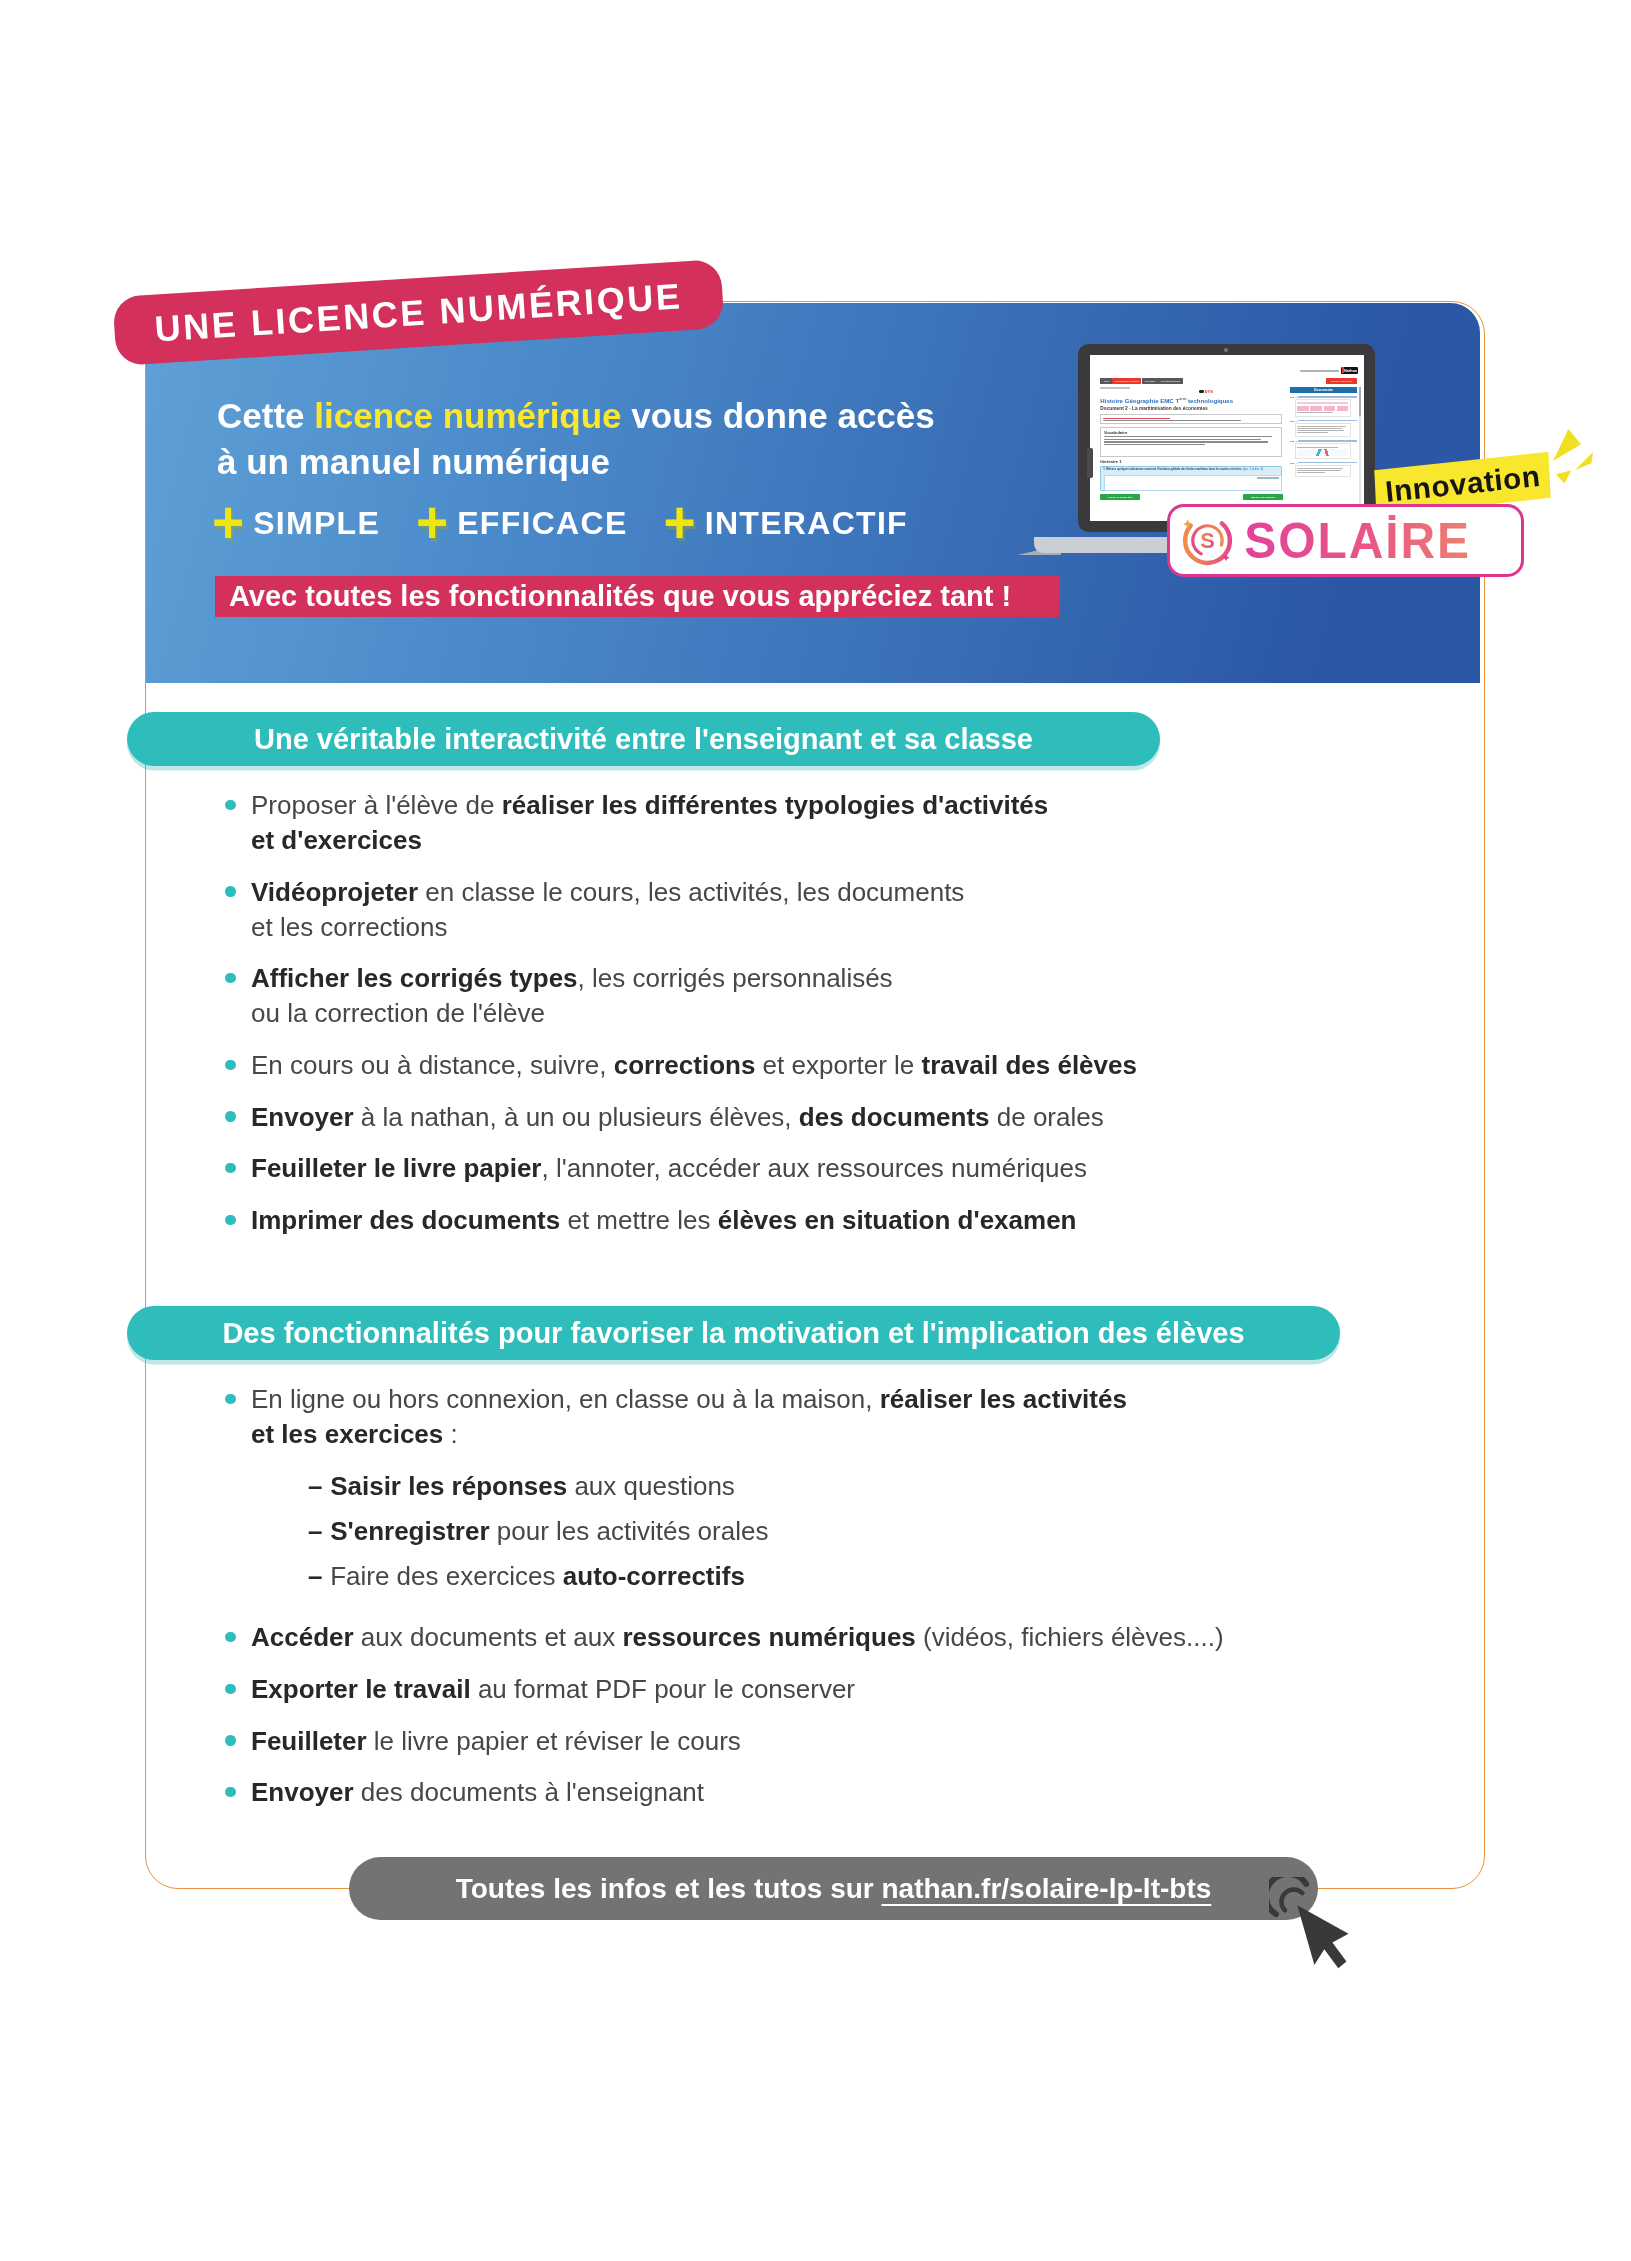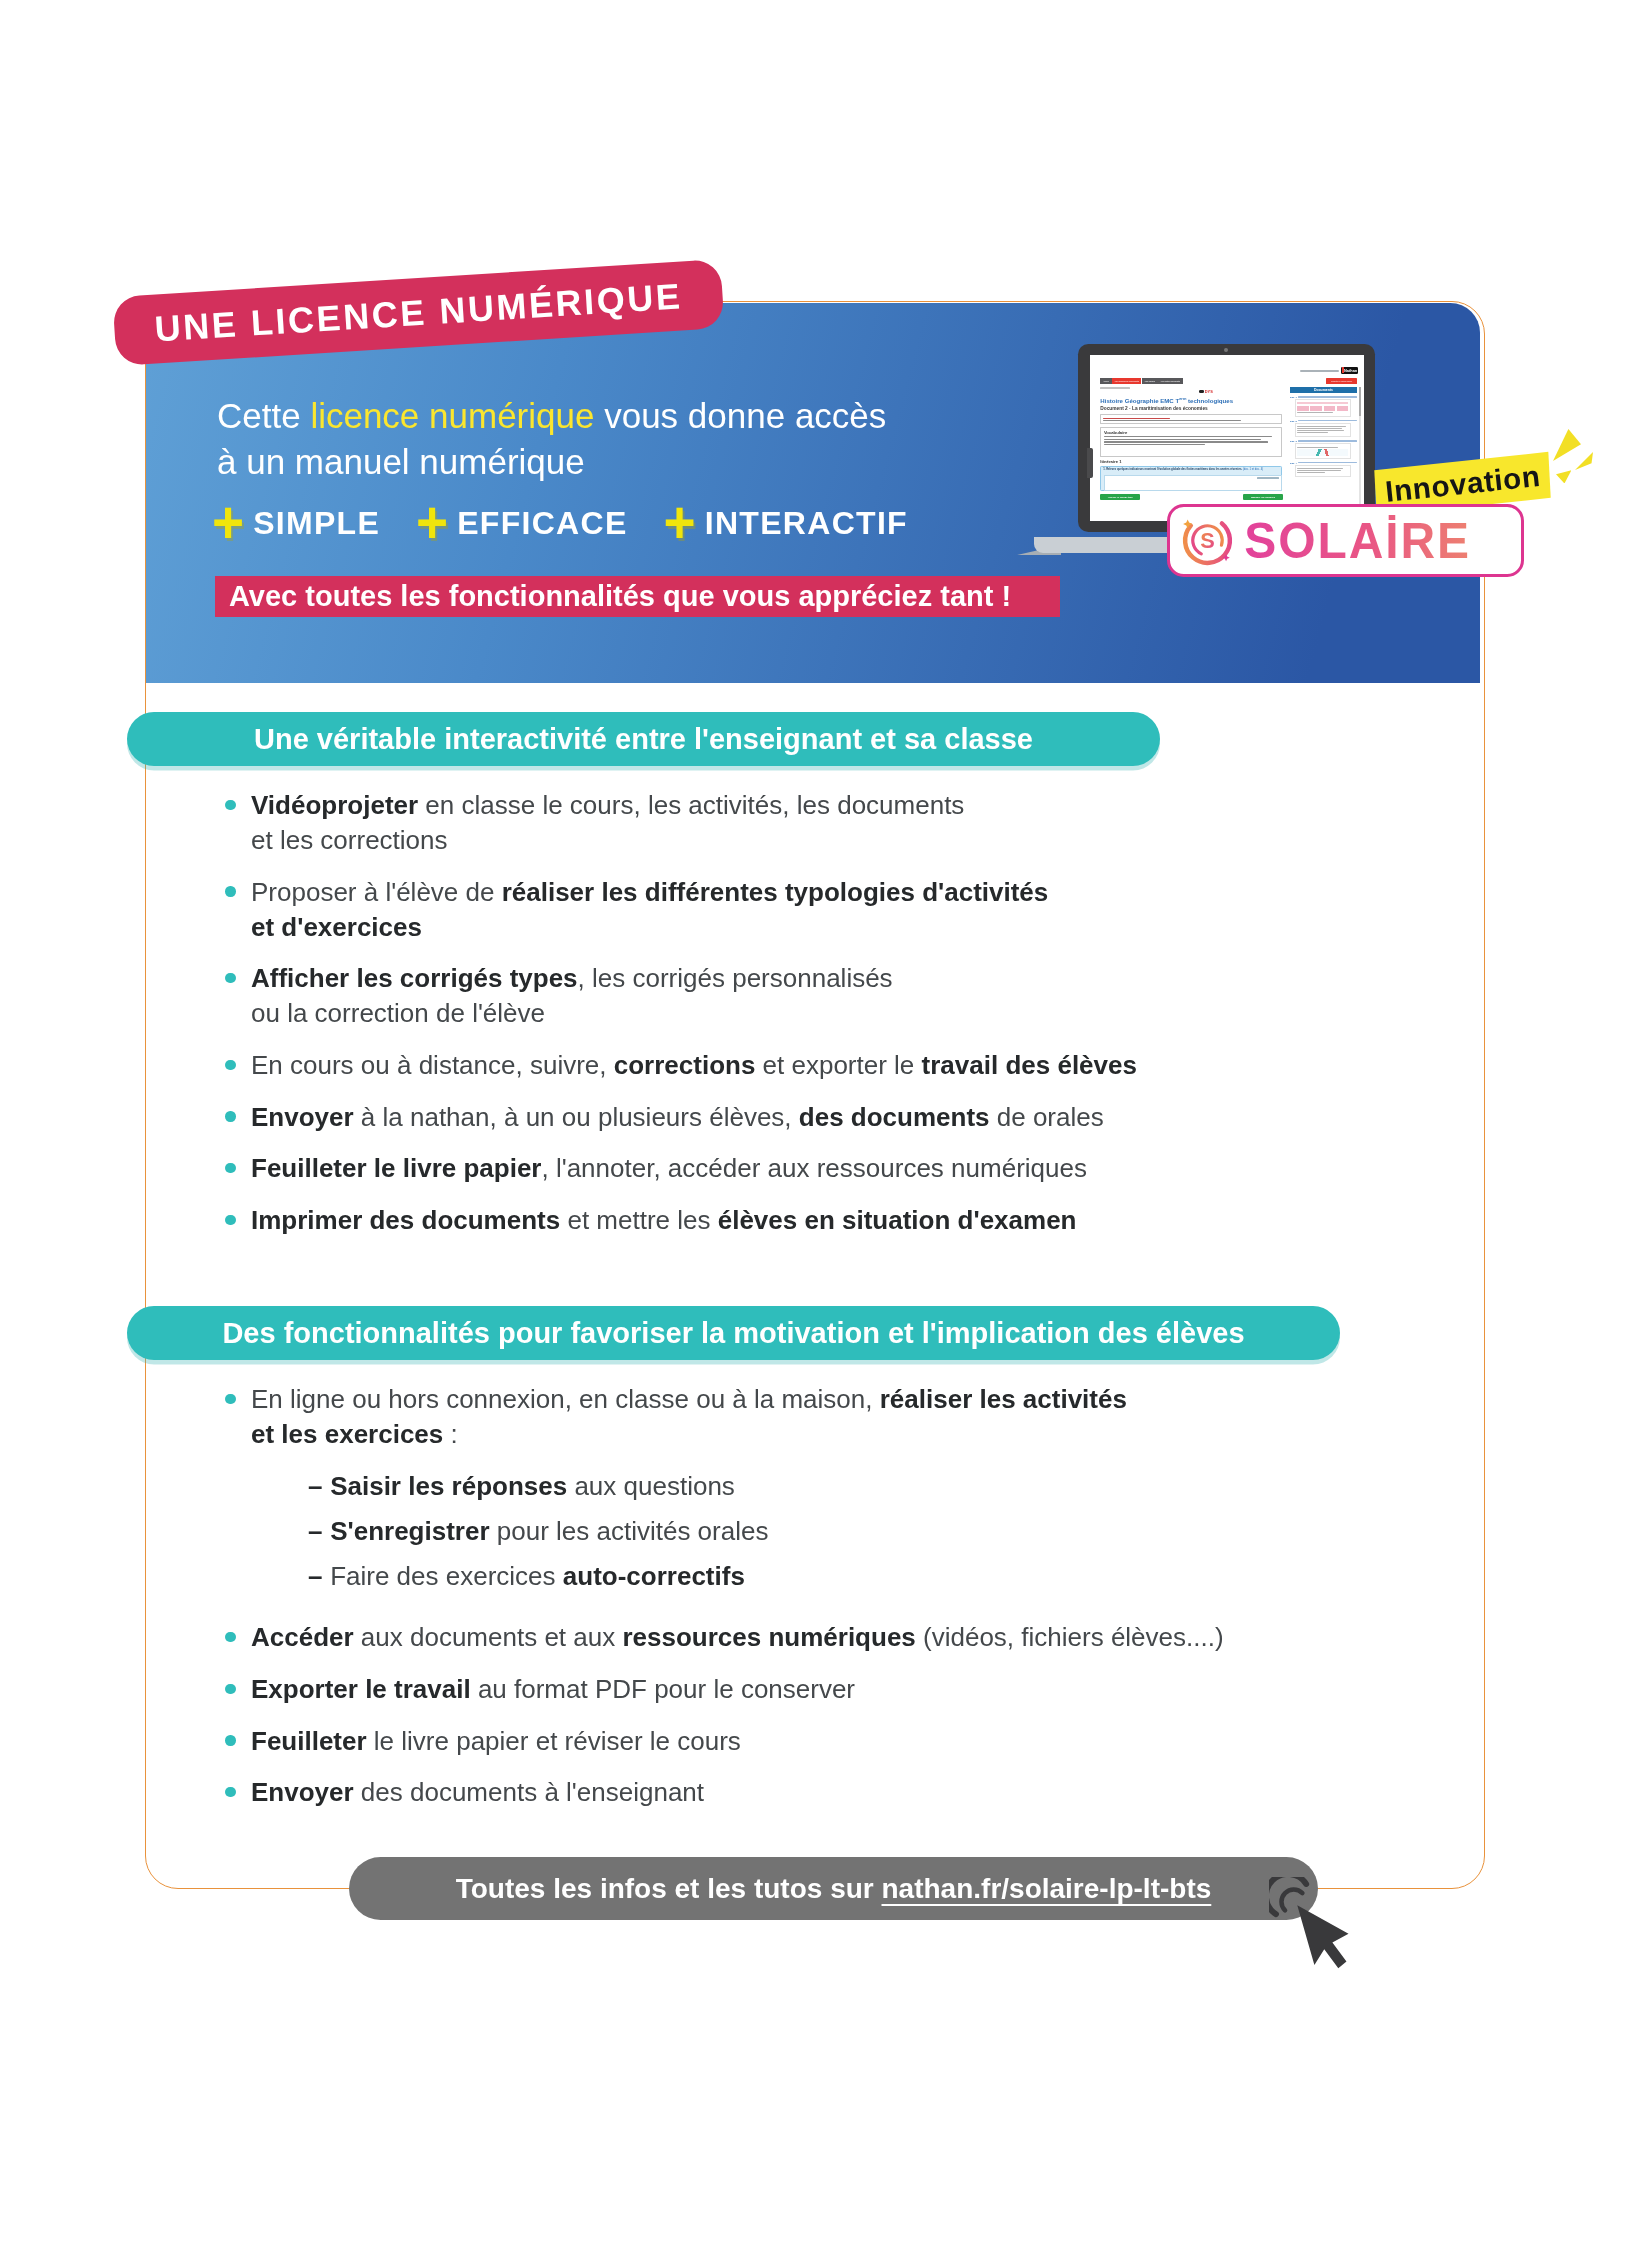--- a/index.html
+++ b/index.html
@@ -16,21 +16,21 @@
             background:linear-gradient(105deg,#5FA0D6 0%,#4A89C9 30%,#2B57A5 88%);z-index:2;}
 
   
   .ribbon{position:absolute;left:114px;top:278px;width:609px;height:69px;background:#D3305C;
           border-radius:27px;transform:rotate(-3.6deg);z-index:6;
           display:flex;align-items:center;justify-content:center;}
   .ribbon span{color:#fff;font-size:36px;font-weight:700;letter-spacing:2.6px;}
 
   
   .hero-text{position:absolute;left:217px;top:393px;z-index:3;color:#fff;
-             font-size:35px;font-weight:400;line-height:46px;}
+             font-size:35px;font-weight:700;line-height:46px;}
   .hero-text .hl{color:#FBE62E;}
 
   .plus-row{position:absolute;left:212px;top:501px;z-index:3;display:flex;align-items:center;}
   .plus-item{display:flex;align-items:center;margin-right:36px;}
   .plus-glyph{color:#F0E50C;font-size:55px;font-weight:700;line-height:45px;
               transform:scaleY(1.08);margin-right:9px;text-shadow:1.9px 1.9px 0 rgba(180,165,0,.35);}
   .plus-label{color:#fff;font-size:32px;font-weight:700;letter-spacing:1.3px;}
 
   .tagline{position:absolute;left:215px;top:576px;width:845px;height:41px;background:#D3305C;
            z-index:3;display:flex;align-items:center;padding-left:14px;box-sizing:border-box;}
@@ -307,24 +307,24 @@
       <path d="M72 64 l1.8 4 4 1.8 -4 1.8 -1.8 4 -1.8 -4 -4 -1.8 4 -1.8 Z" fill="#E23B92"></path>
     </svg>
     <span class="solaire-word">SOLAİRE</span>
   </div>
 
   <div class="section" id="section-0" style="top:712px;">
       <div class="pill" style="width: 1033px;">
         <span>Une véritable interactivité entre l'enseignant et sa classe</span>
       </div>
       <ul class="bullets">
+        <li class="bullet"><span>Proposer à l'élève de </span><b>réaliser les différentes typologies d'activités
+et d'exercices</b></li>
         <li class="bullet"><b>Vidéoprojeter</b><span> en classe le cours, les activités, les documents
 et les corrections</span></li>
-        <li class="bullet"><span>Proposer à l'élève de </span><b>réaliser les différentes typologies d'activités
-et d'exercices</b></li>
         <li class="bullet"><b>Afficher les corrigés types</b><span>, les corrigés personnalisés
 ou la correction de l'élève</span></li>
         <li class="bullet"><span>En cours ou à distance, suivre, </span><b>corrections</b><span> et exporter le </span><b>travail des élèves</b></li>
         <li class="bullet"><b>Envoyer</b><span> à la nathan, à un ou plusieurs élèves, </span><b>des documents</b><span> de orales</span></li>
         <li class="bullet"><b>Feuilleter le livre papier</b><span>, l'annoter, accéder aux ressources numériques</span></li>
         <li class="bullet"><b>Imprimer des documents</b><span> et mettre les </span><b>élèves en situation d'examen</b></li>
       </ul>
     </div>
   <div class="section" id="section-1" style="top:1306px;">
       <div class="pill" style="width: 1213px;">

